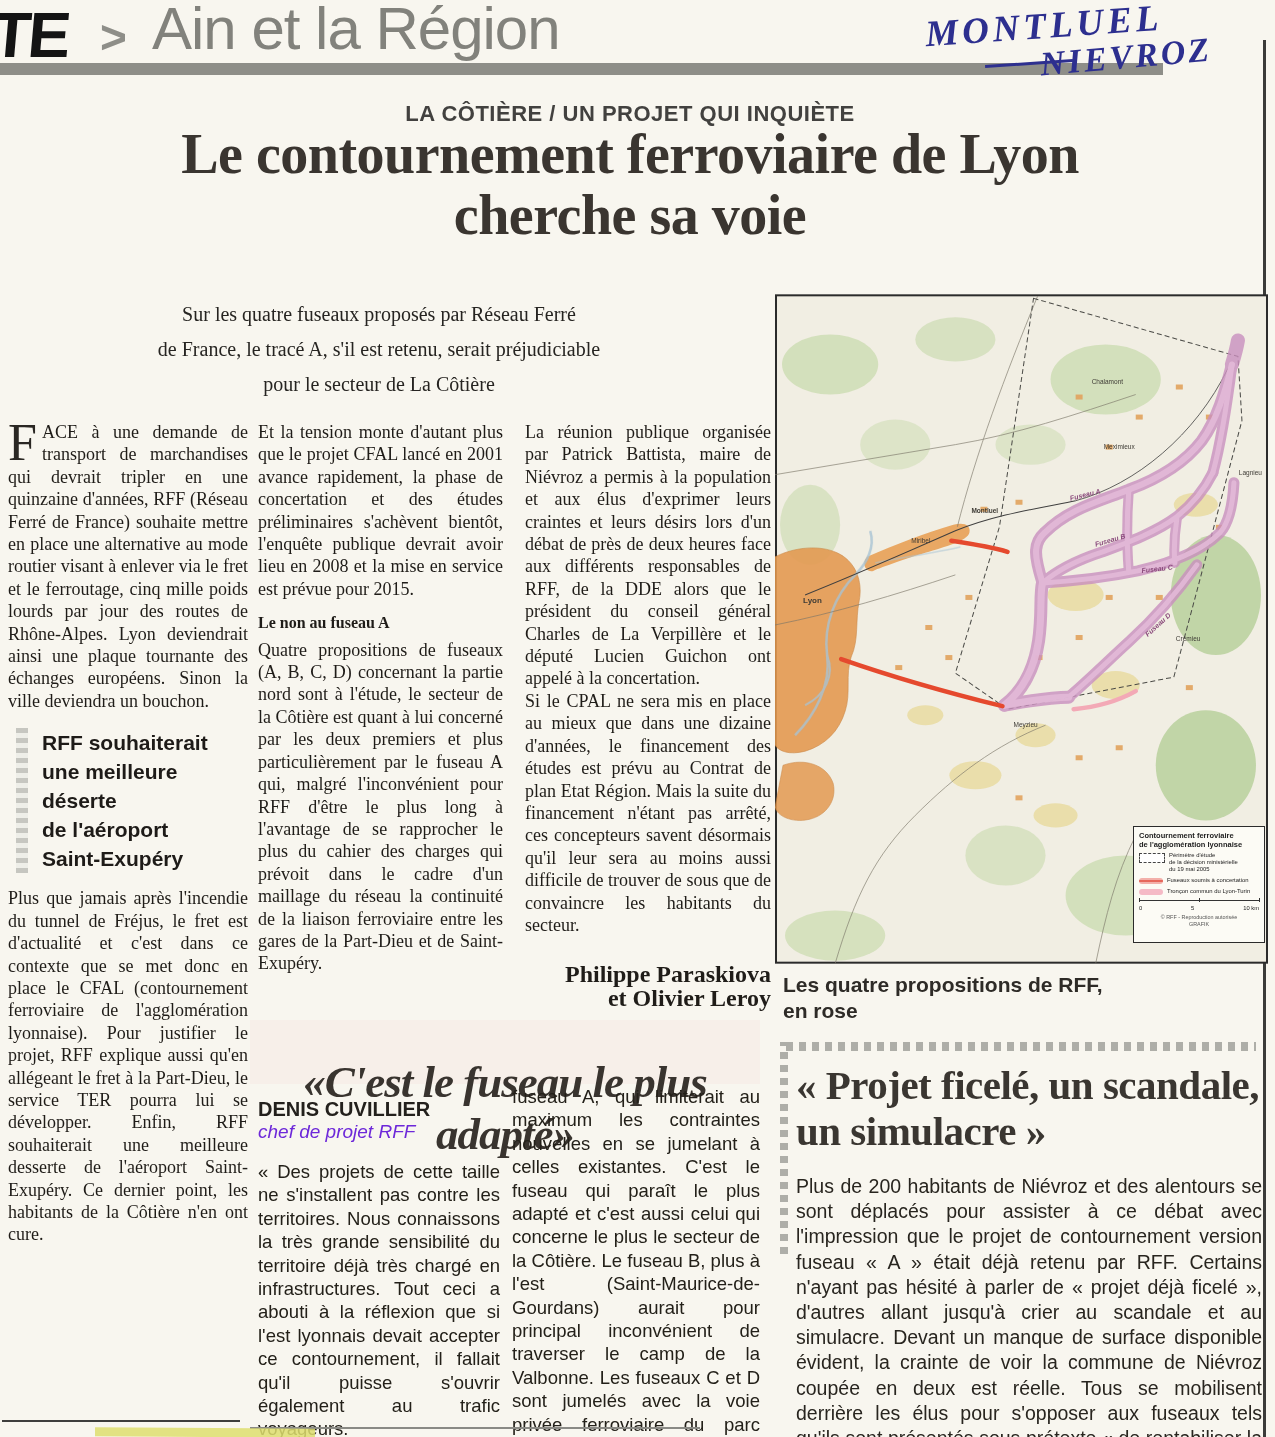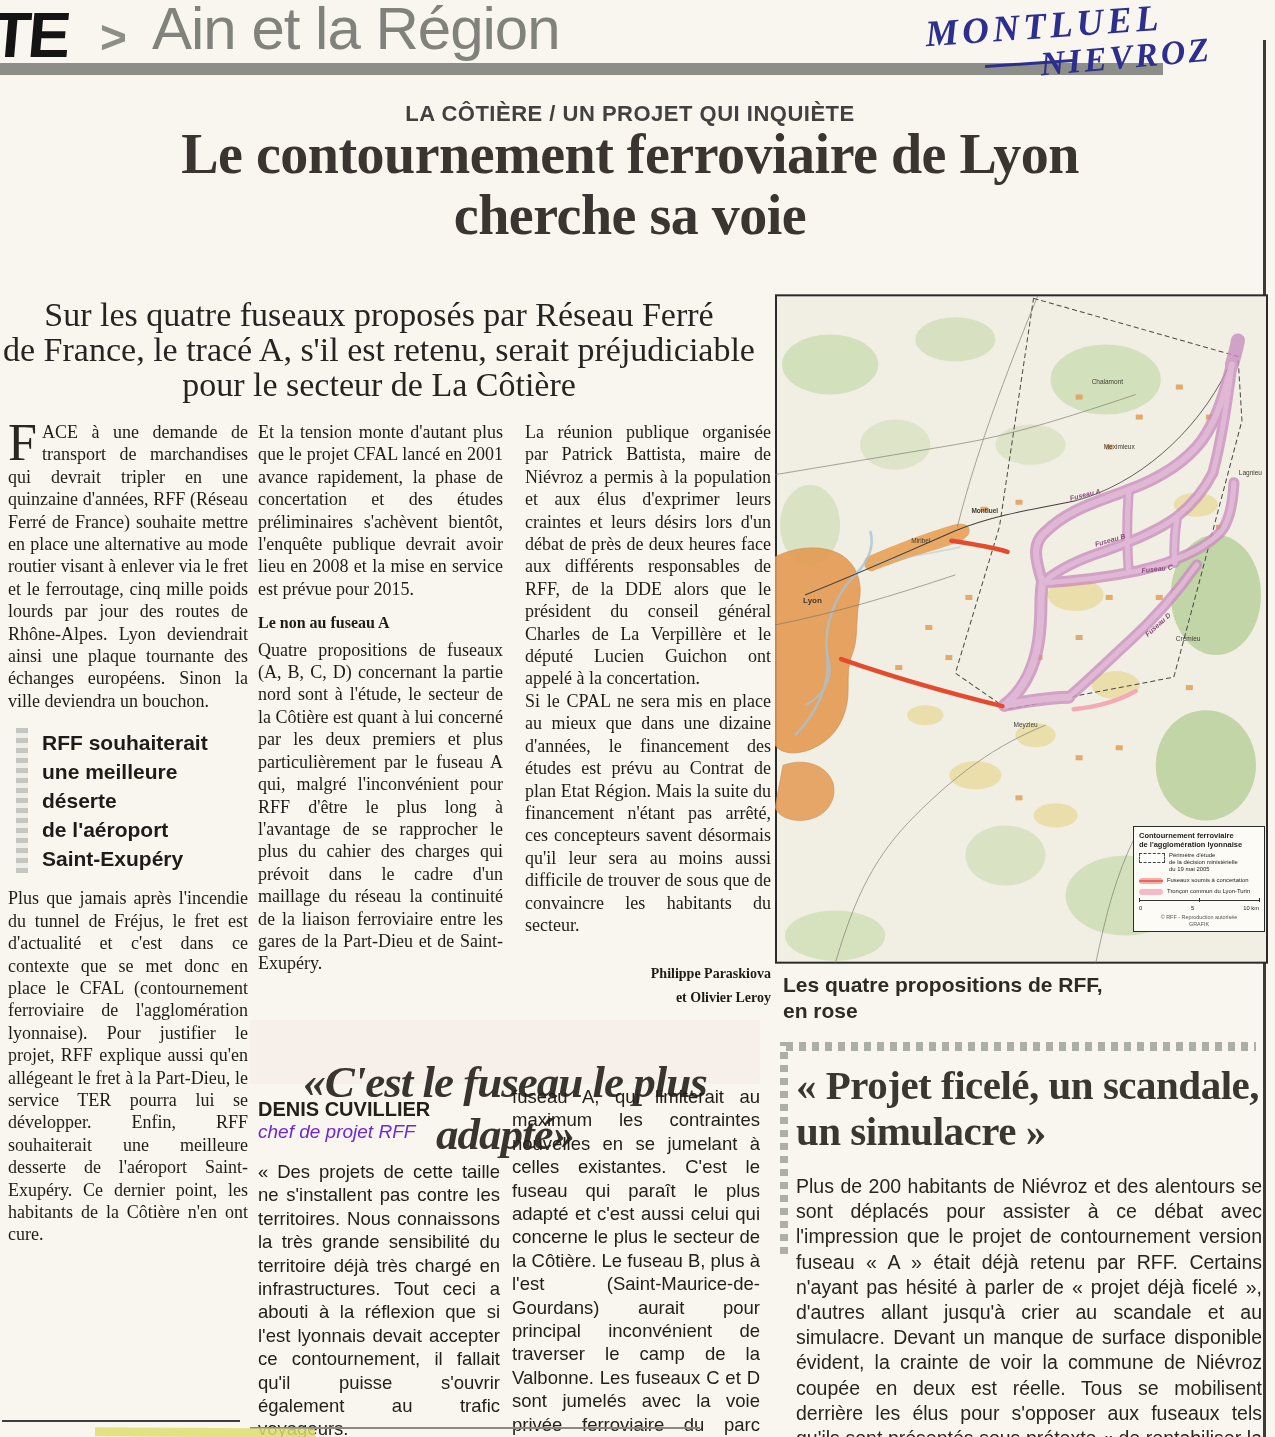--- a/index.html
+++ b/index.html
@@ -26,36 +26,36 @@
     letter-spacing:3px;transform:rotate(-5deg);font-weight:600;}
   .hand-underline{left:985px;top:62px;width:88px;height:3px;background:#2d2f8f;transform:rotate(-4deg);}
   .edge-line{left:1263px;top:40px;width:3px;height:1397px;background:#3b3b39;}
 
   
   .kicker{left:25px;top:101px;width:1210px;text-align:center;
     font-size:22px;font-weight:700;color:#42413f;letter-spacing:.5px;}
   .headline{left:25px;top:124px;width:1210px;text-align:center;
     font-size:56px;line-height:61px;font-weight:700;color:#3a3530;letter-spacing:-.5px;}
   .standfirst{left:0;top:297px;width:758px;text-align:center;
-    font-size:34px;line-height:35px;color:#262421;}
+    font-size:20px;line-height:35px;color:#262421;}
 
   
   .bodycol{font-size:18px;line-height:22.4px;text-align:justify;color:#1f1c18;}
   .bodycol p{margin:0;}
   .col1{left:8px;top:421px;width:240px;}
   .col2{left:258px;top:421px;width:245px;}
   .col3{left:525px;top:421px;width:246px;}
   .dropcap{float:left;font-size:52px;line-height:40px;padding:2px 5px 0 0;font-weight:400;color:#2a2723;}
   .pullquote{display:flex;margin:16px 0 14px 0;}
   .pq-bar{width:12px;flex:0 0 12px;margin-left:8px;
     background:repeating-linear-gradient(0deg,#c6c6c0 0 5px,#eeeee8 5px 10px);}
   .pq-text{padding-left:14px;font-family:"Liberation Sans","DejaVu Sans",sans-serif;
     font-weight:700;font-size:21px;line-height:29px;color:#1e1b18;text-align:left;}
   .subhead{font-weight:700;font-size:16px;margin:12px 0 4px 0 !important;}
-  .byline{margin-top:26px !important;text-align:right;font-weight:700;font-size:14px;line-height:24px;}
+  .byline{margin-top:26px !important;text-align:right;font-weight:700;font-size:24px;line-height:24px;}
 
   
   .quote-bg{left:250px;top:1020px;width:510px;height:64px;background:#f5e9e4;opacity:.55;}
   .quote-heading{left:250px;top:1056px;width:510px;text-align:center;
     font-size:45px;font-weight:700;font-style:italic;color:#39342f;letter-spacing:-1px;}
   .quote-speaker{left:258px;top:1098px;width:242px;}
   .quote-name{font-weight:700;font-size:20px;color:#23201c;}
   .quote-role{font-style:italic;font-size:19px;color:#6d28d9;}
   .quote-col{font-size:18.5px;line-height:23.4px;text-align:justify;color:#232019;}
   .quote-left{left:258px;top:1160px;width:242px;}
@@ -67,21 +67,21 @@
   .scandal-leftstrip{left:780px;top:1042px;width:8px;height:212px;
     background:repeating-linear-gradient(0deg,#aeaea8 0 7px,transparent 7px 13px);}
   .scandal{left:796px;top:1062px;width:466px;}
   .scandal-heading{font-size:41px;line-height:46px;font-weight:700;color:#3a3631;margin:0 0 20px 0;letter-spacing:-.5px;}
   .scandal-body{font-size:19.5px;line-height:25.2px;text-align:justify;color:#28251f;}
 
   
   .map-caption{left:783px;top:972px;width:420px;
     font-weight:700;font-size:21px;line-height:26px;color:#2e2b27;}
   .legend{left:1133px;top:826px;width:132px;background:#fcfbf5;border:1px solid #2b2b2b;
-    padding:4px 5px 3px 5px;box-sizing:border-box;color:#222;}
+    padding:4px 5px 14px 5px;box-sizing:border-box;color:#222;}
   .legend-title{font-size:7.5px;font-weight:700;line-height:1.2;margin-bottom:3px;}
   .legend-row{display:flex;align-items:flex-start;margin-bottom:4px;}
   .legend-sym{flex:0 0 24px;margin-right:4px;margin-top:1px;}
   .sym-dashed{height:8px;background:#fff;border:1px dashed #444;}
   .sym-red{height:6px;border-radius:4px;background:linear-gradient(0deg,#f3b0aa 0 30%,#e6685c 30% 70%,#f3b0aa 70%);}
   .sym-pink{height:6px;border-radius:4px;background:#f5bac6;}
   .legend-label{font-size:5.9px;line-height:1.2;}
   .legend-scalebar{border-top:1px solid #333;margin-top:5px;position:relative;height:3px;}
   .legend-scalebar i{position:absolute;top:-3px;width:1px;height:4px;background:#333;}
   .legend-scalelabels{display:flex;justify-content:space-between;font-size:5.8px;margin-top:1px;}

